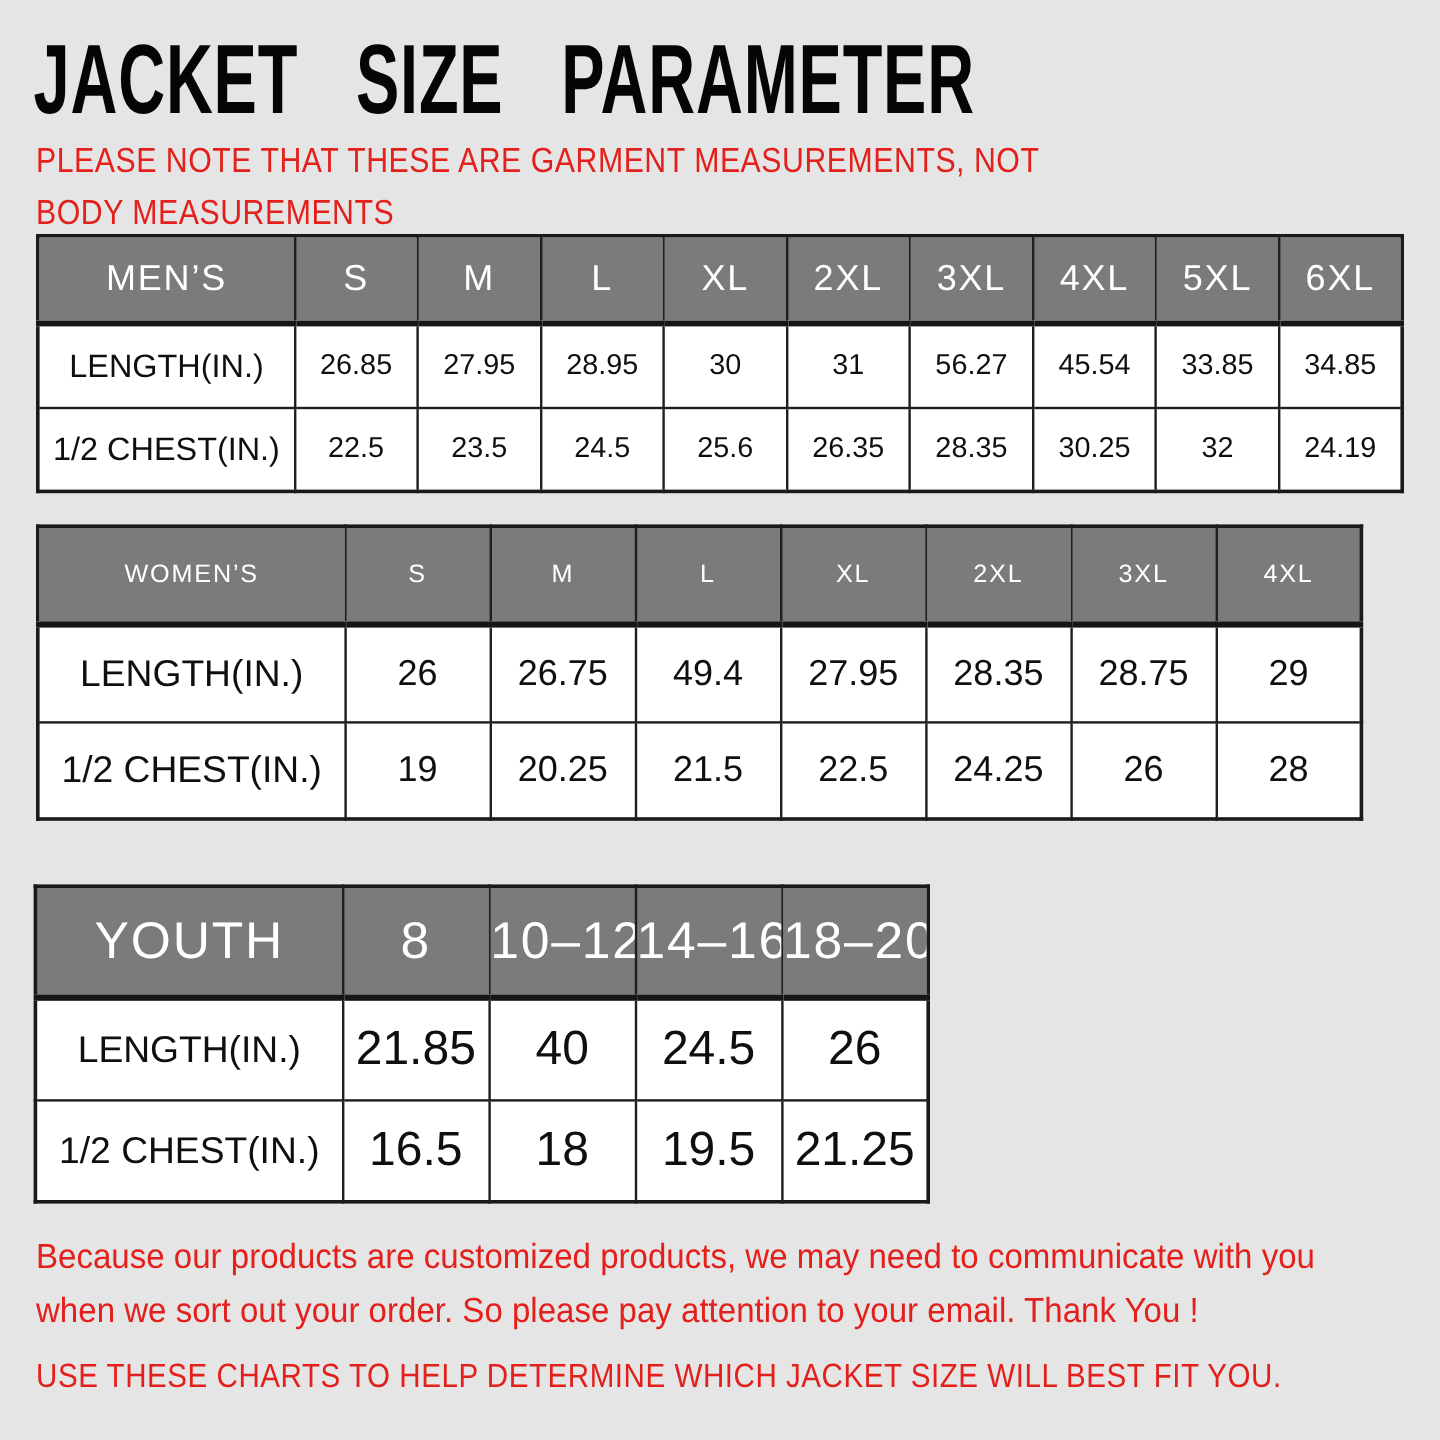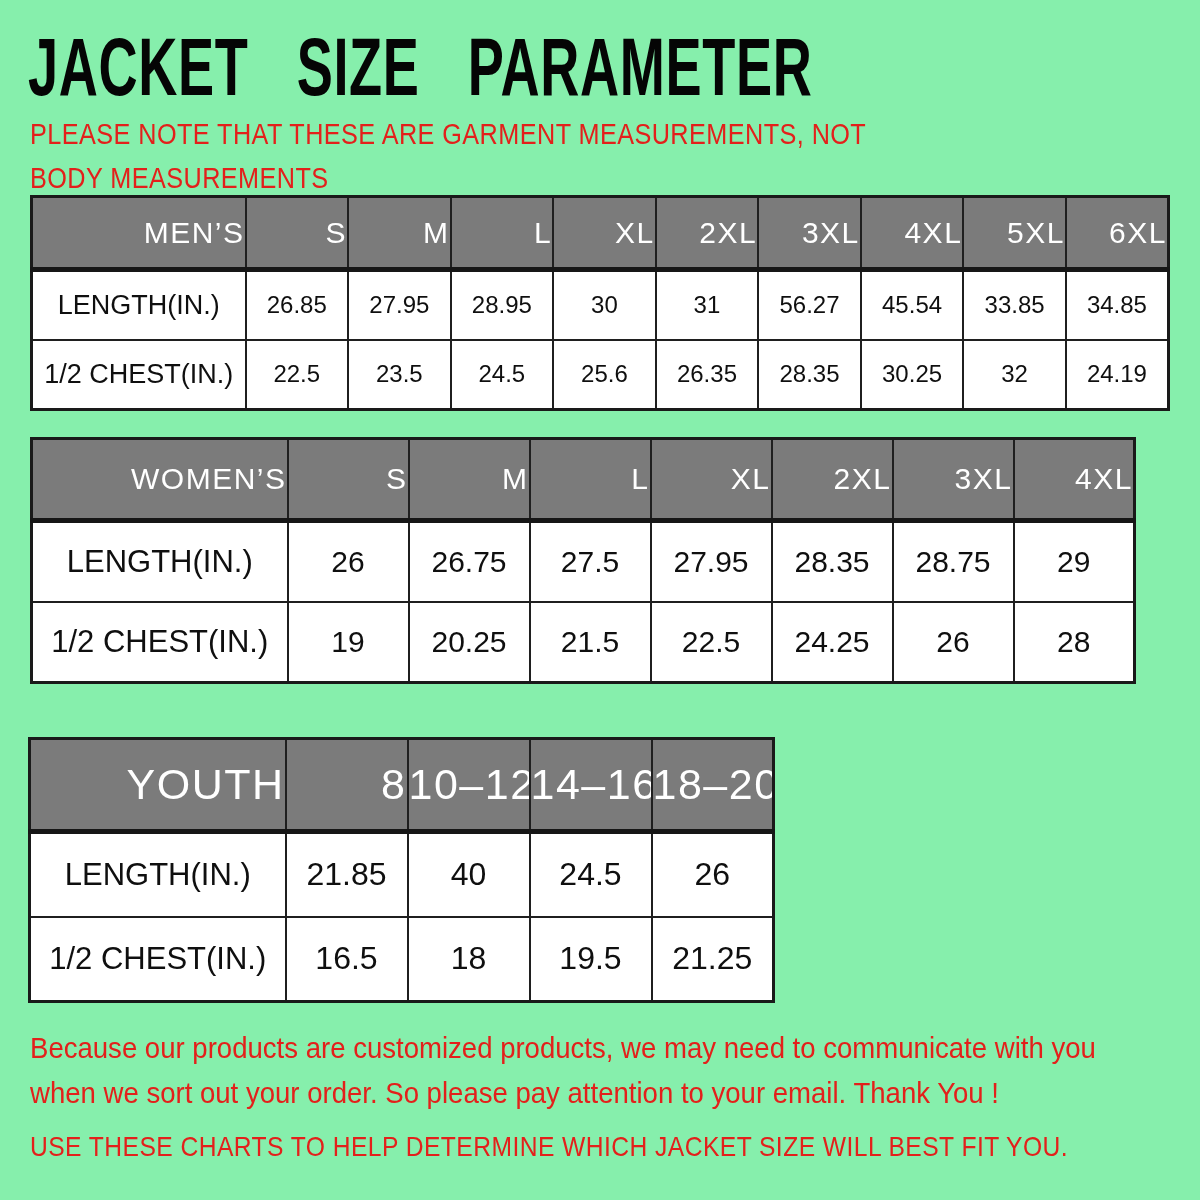--- a/index.html
+++ b/index.html
@@ -1,21 +1,21 @@
 <!DOCTYPE html>
 <html><head>
 <meta charset="utf-8">
 <style>
   * { box-sizing: border-box; }
   html, body { margin: 0; padding: 0; background: #ffffff; }
   .page {
     position: relative;
     width: 1200px;
     height: 1200px;
-    background: #86efac;
+    background: #e5e5e5;
     font-family: "Liberation Sans", "DejaVu Sans", sans-serif;
     overflow: hidden;
     color: #111;
   }
 
   
   .title {
     position: absolute;
     left: 28px;
     top: 26px;
@@ -59,43 +59,42 @@
     padding: 0;
     color: #0f0f0f;
     overflow: hidden;
     white-space: nowrap;
   }
   .size-table tr.hdr td {
     background: #7b7b7b;
     color: #ffffff;
     border-bottom: 5px solid #161616;
     letter-spacing: 1.5px;
-    text-align: right;
   }
 
   .t-men   { left: 30px; top: 195px; width: 1140px; }
   .t-men   tr.hdr { height: 73px; }
   .t-men   tr.d   { height: 70px; }
   .t-men   tr.hdr td { font-size: 30px; }
   .t-men   td.lbl { font-size: 27px; }
   .t-men   td.num { font-size: 24px; }
 
   .t-women { left: 30px; top: 437px; width: 1106px; }
   .t-women tr.hdr { height: 82px; }
   .t-women tr.d   { height: 81px; }
-  .t-women tr.hdr td { font-size: 30px; }
+  .t-women tr.hdr td { font-size: 21px; }
   .t-women td.lbl { font-size: 31px; }
   .t-women td.num { font-size: 30px; }
 
   .t-youth { left: 28px; top: 737px; width: 747px; }
   .t-youth tr.hdr { height: 93px; }
   .t-youth tr.d   { height: 85px; }
   .t-youth tr.hdr td { font-size: 43px; }
   .t-youth td.lbl { font-size: 31px; }
-  .t-youth td.num { font-size: 32px; }
+  .t-youth td.num { font-size: 40px; }
 
   
   .footer-1 {
     position: absolute;
     left: 30px;
     top: 1026px;
     width: 1130px;
     font-size: 29px;
     line-height: 1.55;
     color: #e3201b;
@@ -195,21 +194,21 @@
       <td class="num">L</td>
       <td class="num">XL</td>
       <td class="num">2XL</td>
       <td class="num">3XL</td>
       <td class="num">4XL</td>
     </tr>
     <tr class="d">
       <td class="lbl">LENGTH(IN.)</td>
       <td class="num">26</td>
       <td class="num">26.75</td>
-      <td class="num">27.5</td>
+      <td class="num">49.4</td>
       <td class="num">27.95</td>
       <td class="num">28.35</td>
       <td class="num">28.75</td>
       <td class="num">29</td>
     </tr>
     <tr class="d">
       <td class="lbl">1/2 CHEST(IN.)</td>
       <td class="num">19</td>
       <td class="num">20.25</td>
       <td class="num">21.5</td>

